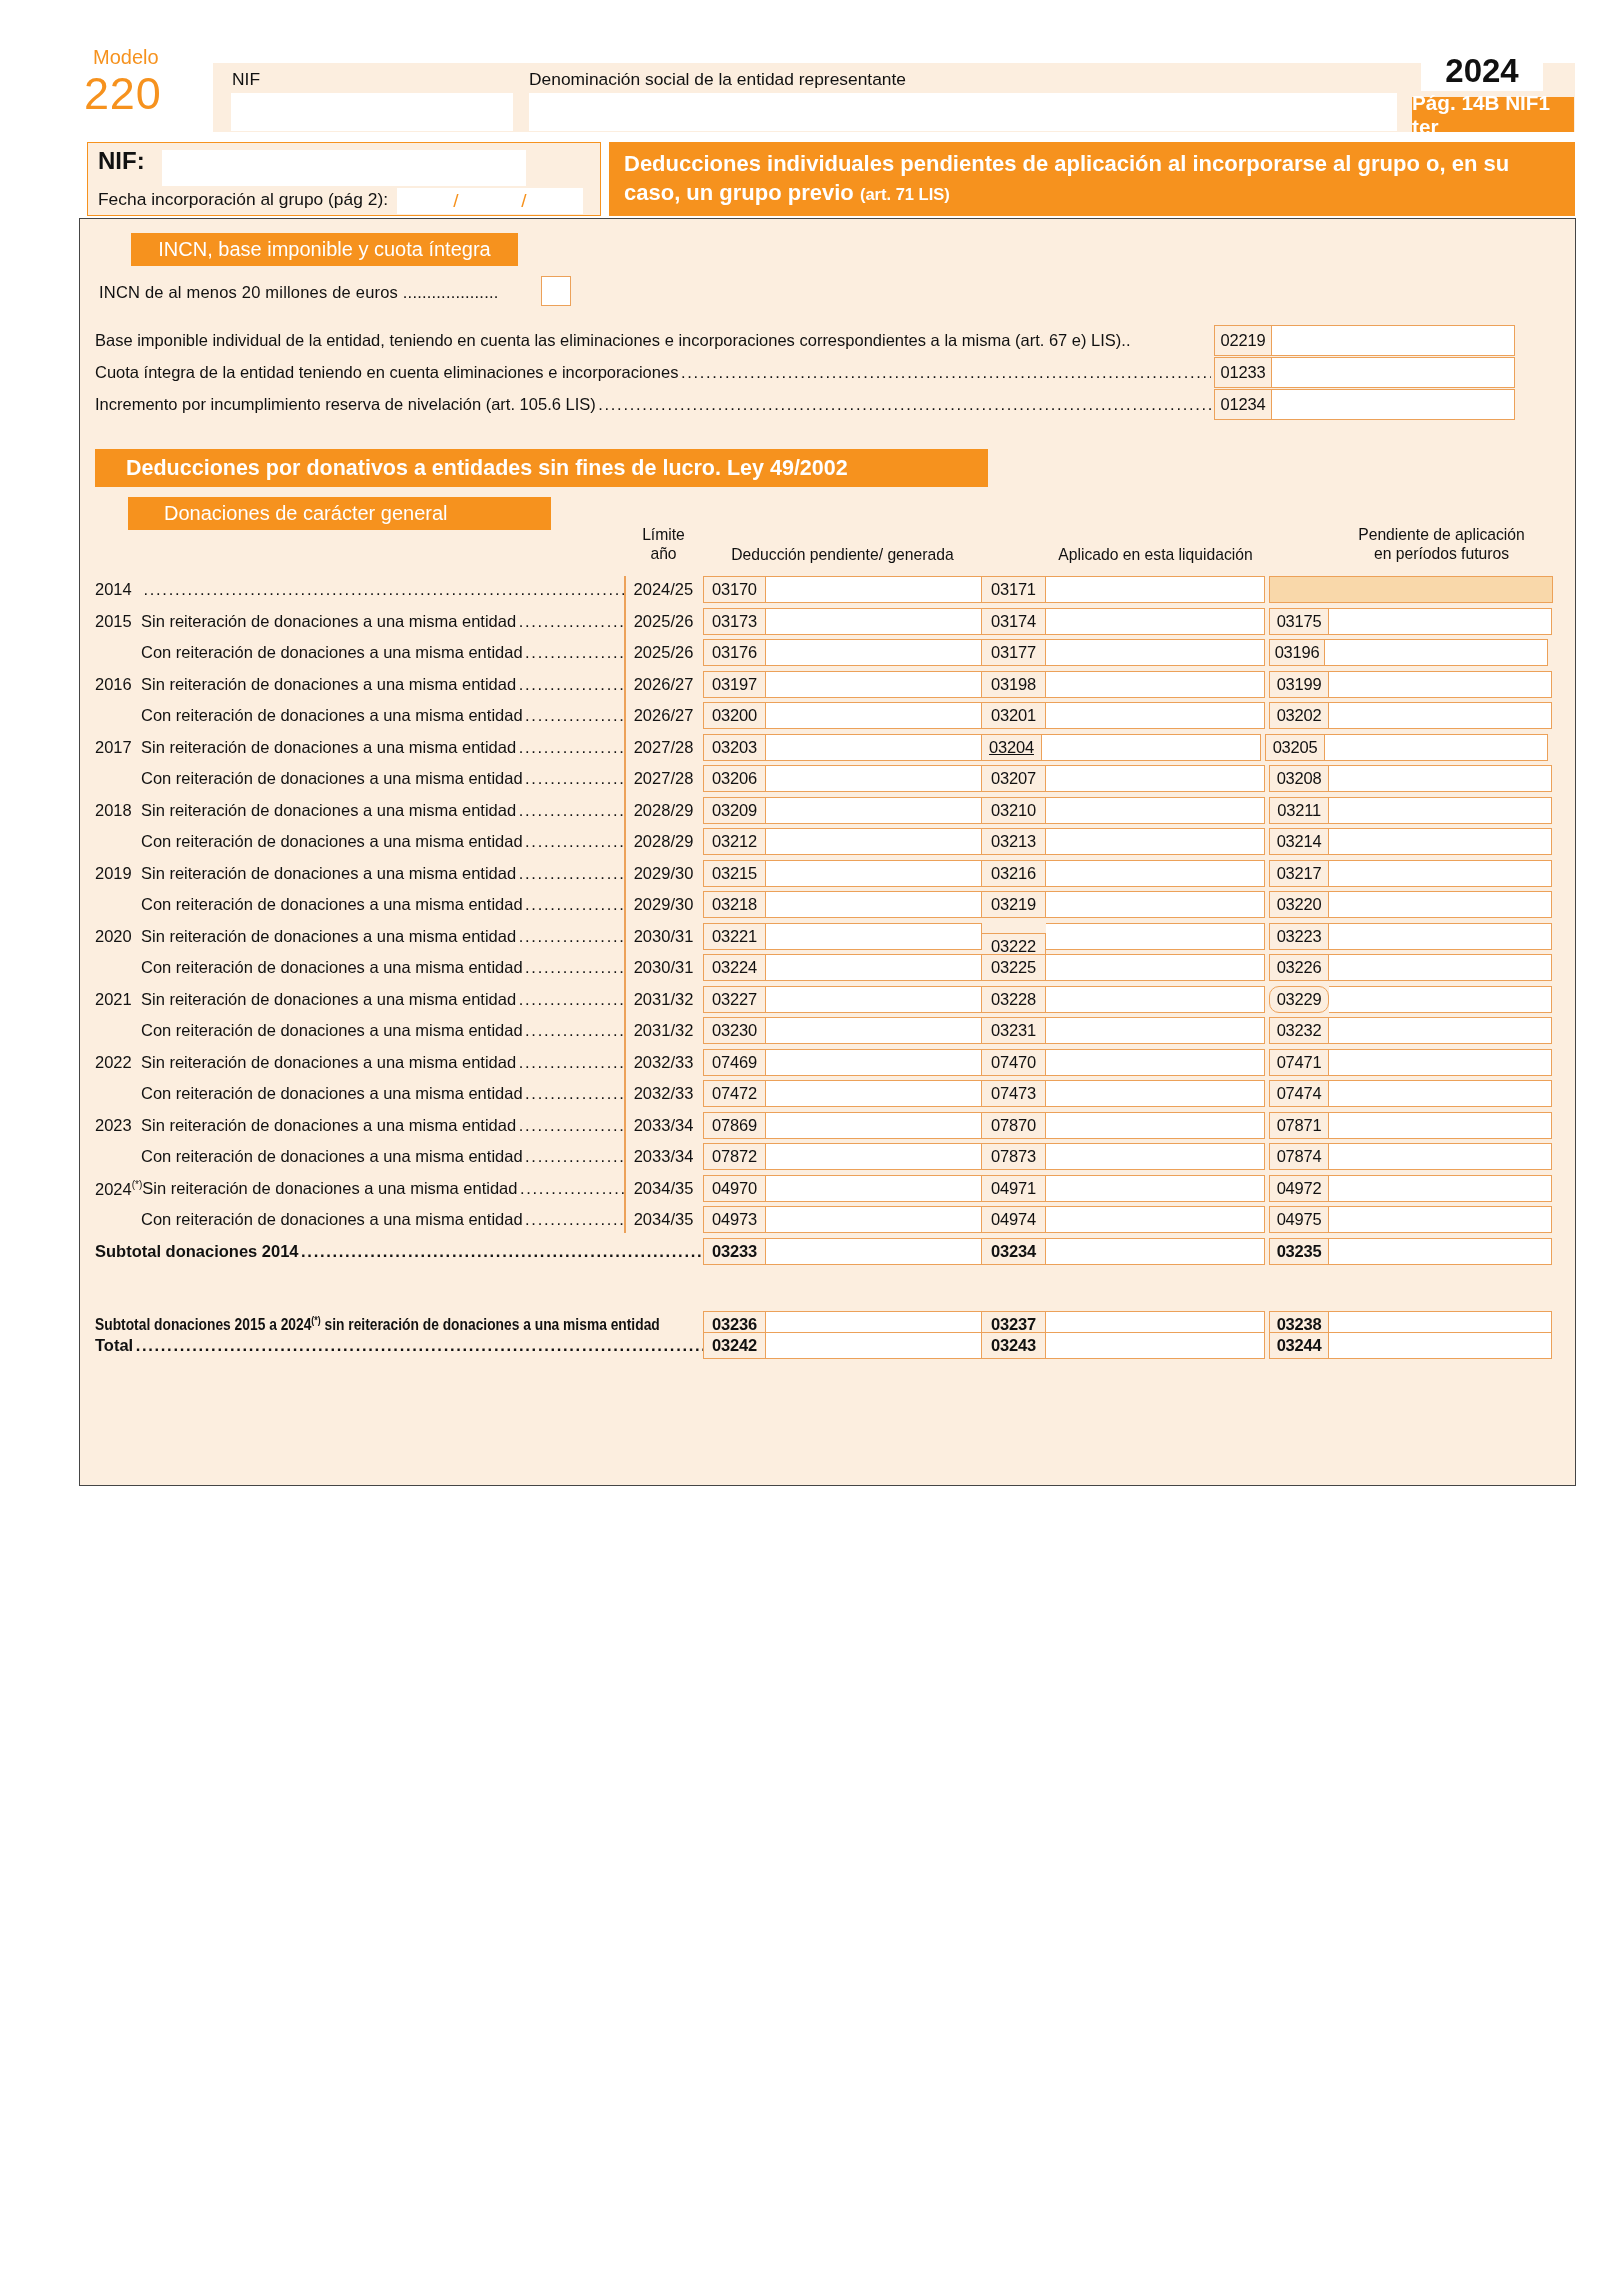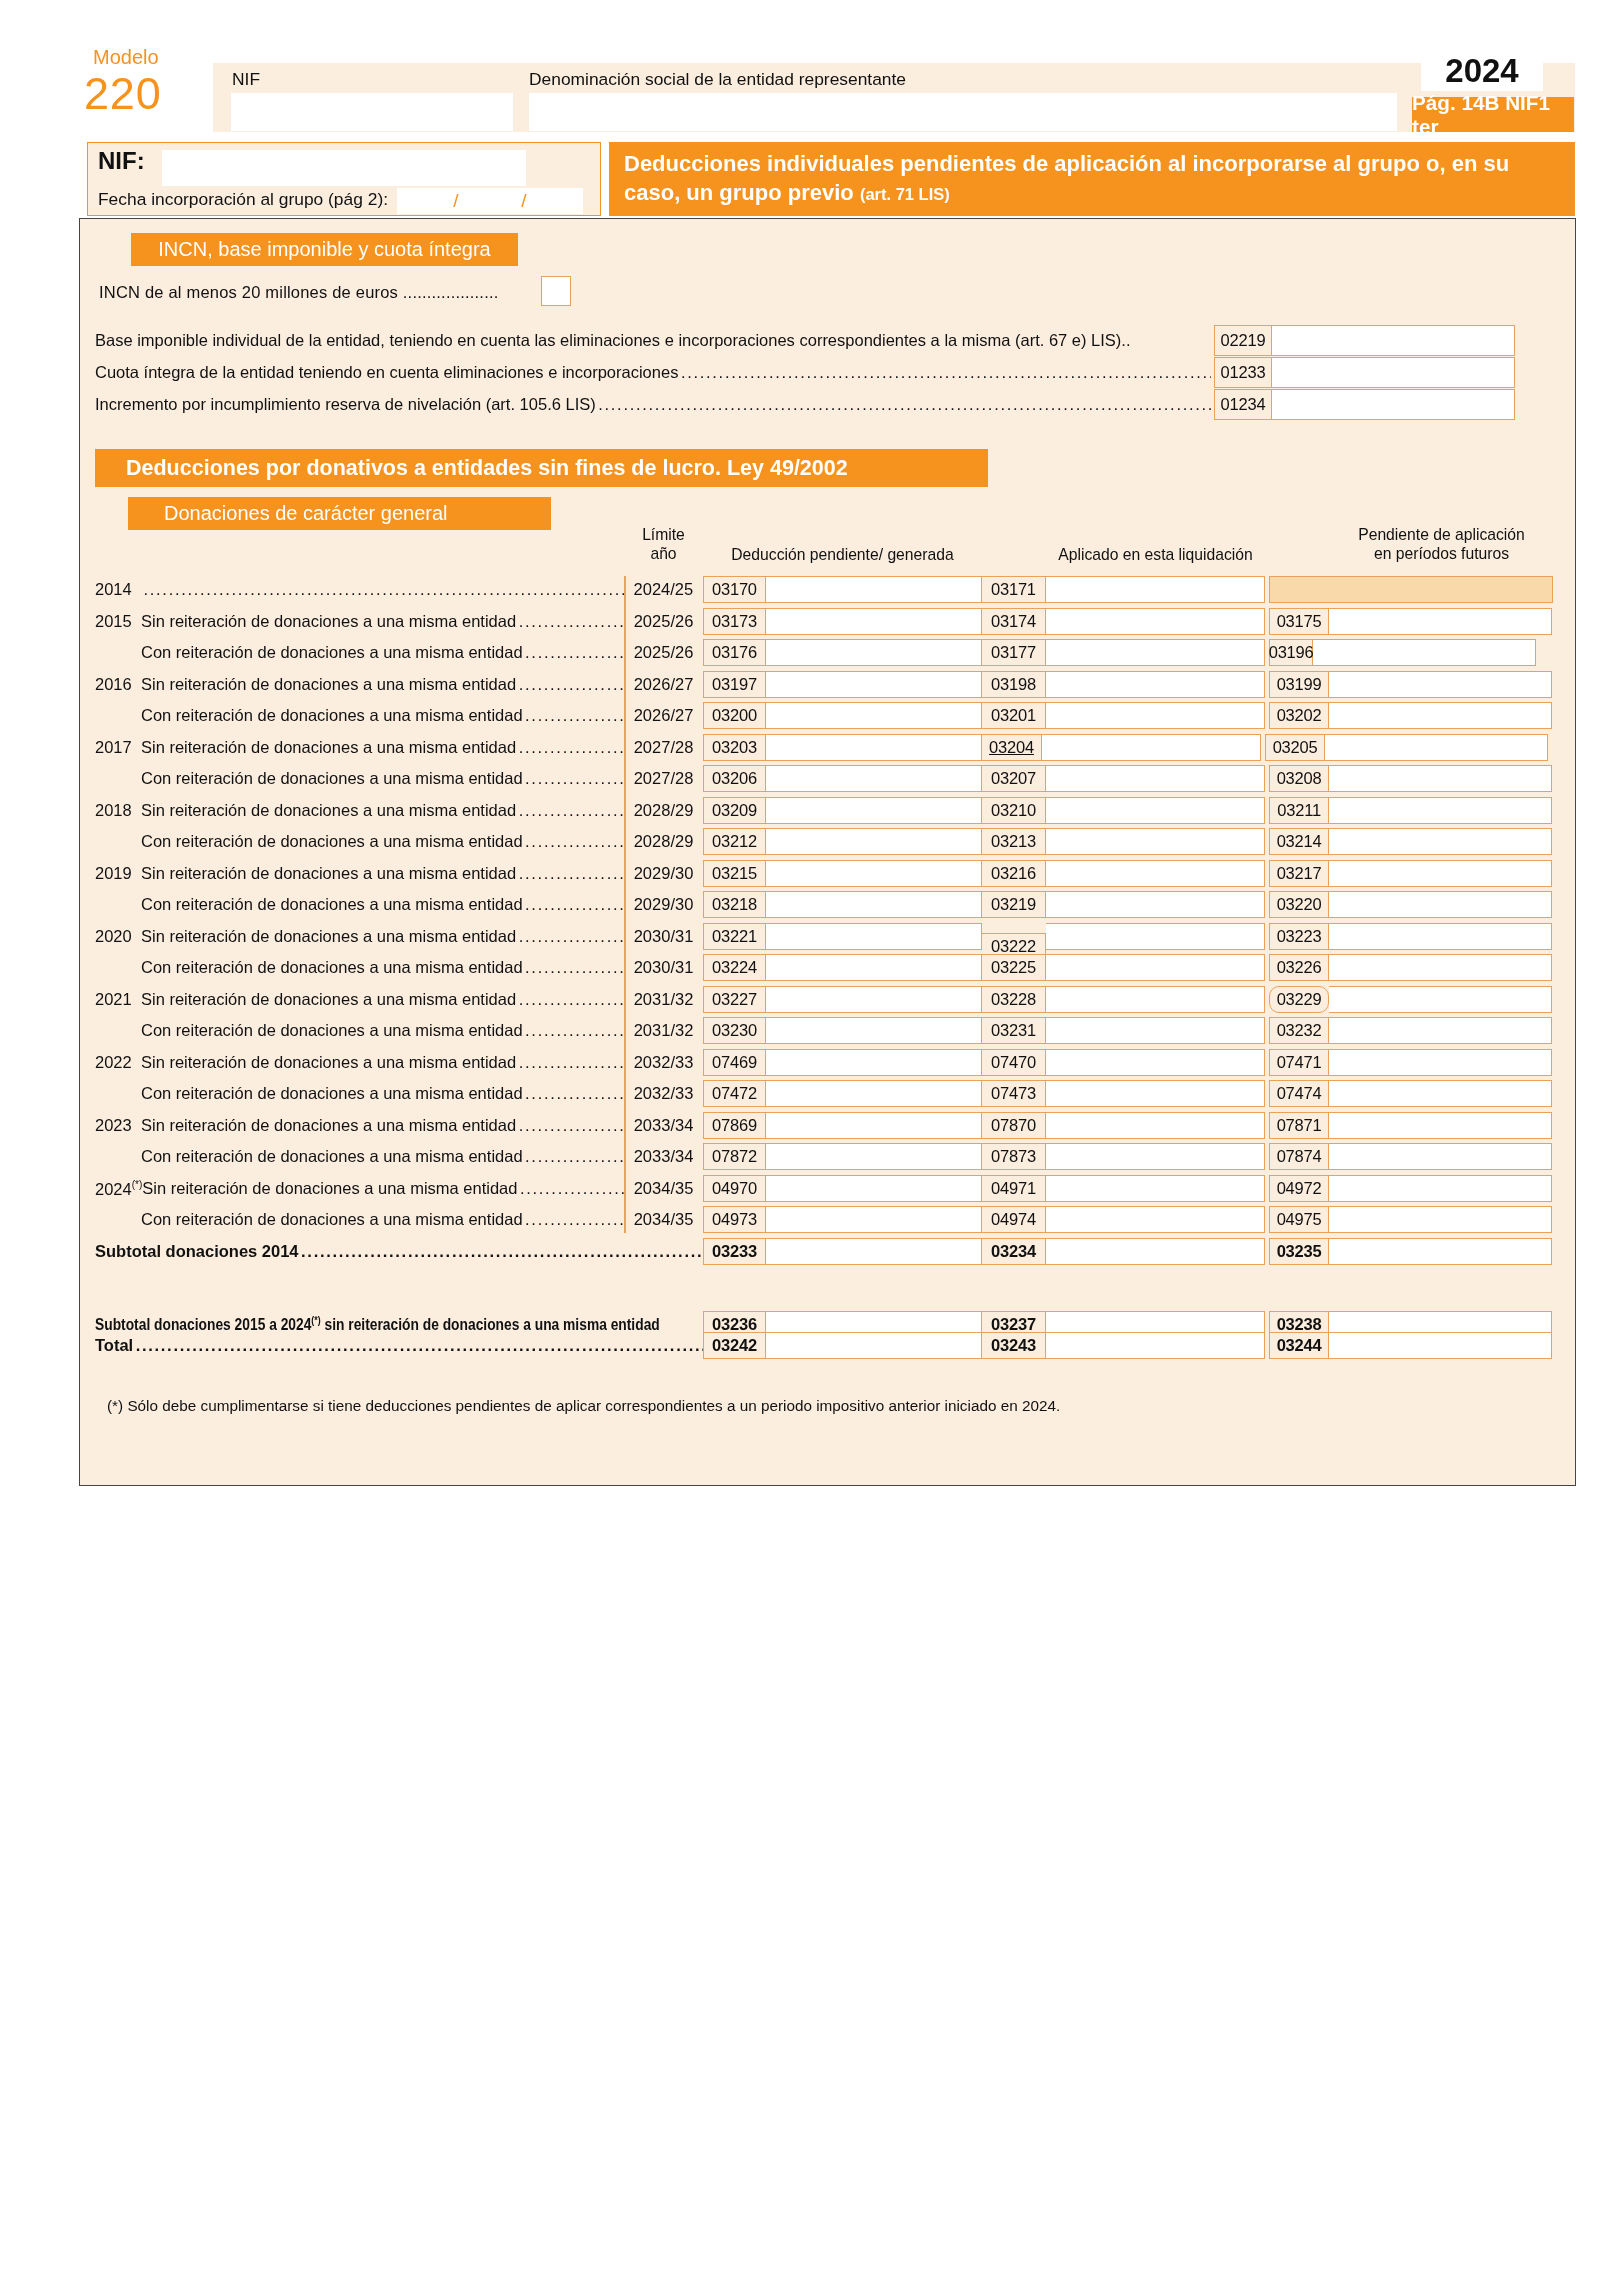--- a/index.html
+++ b/index.html
@@ -185,21 +185,21 @@
           <div class="ryear"></div>
           <span class="rtext">Con reiteración de donaciones a una misma entidad</span>
           <div class="leader">........................................................................................................................................................</div>
         </div>
         <div class="rlim">2025/26</div>
         <div class="cbox" style="width: 63px;">03176</div>
         <div class="wbox noleft" style="width: 216px;"></div>
         <div class="cbox noleft" style="width: 64px;">03177</div>
         <div class="wbox noleft" style="width: 219px;"></div>
         <div class="rgap"></div>
-        <div class="cbox" style="width: 44px;">03196</div>
+        <div class="cbox" style="width: 56px;">03196</div>
         <div class="wbox noleft" style="width: 223px;"></div>
       </div>
       <div class="trow" style="top: 95px;">
         <div class="rlabel" style="width: 529px;">
           <div class="ryear">2016</div>
           <span class="rtext">Sin reiteración de donaciones a una misma entidad</span>
           <div class="leader">........................................................................................................................................................</div>
         </div>
         <div class="rlim">2026/27</div>
         <div class="cbox" style="width: 63px;">03197</div>
@@ -498,16 +498,15 @@
         <div class="cbox bold" style="width: 63px;">03242</div>
         <div class="wbox noleft" style="width: 216px;"></div>
         <div class="cbox noleft bold" style="width: 64px;">03243</div>
         <div class="wbox noleft" style="width: 219px;"></div>
         <div class="rgap"></div>
         <div class="cbox bold" style="width: 60px;">03244</div>
         <div class="wbox noleft" style="width: 223px;"></div>
       </div>
     </div>
 
-  <div class="abs footnote">(*) Sólo debe cumplimentarse si tiene deducciones pendientes de aplicar correspondientes a un periodo impositivo anterior iniciado en 2024.</div>
 
 </div>
 
 
 </body></html>

